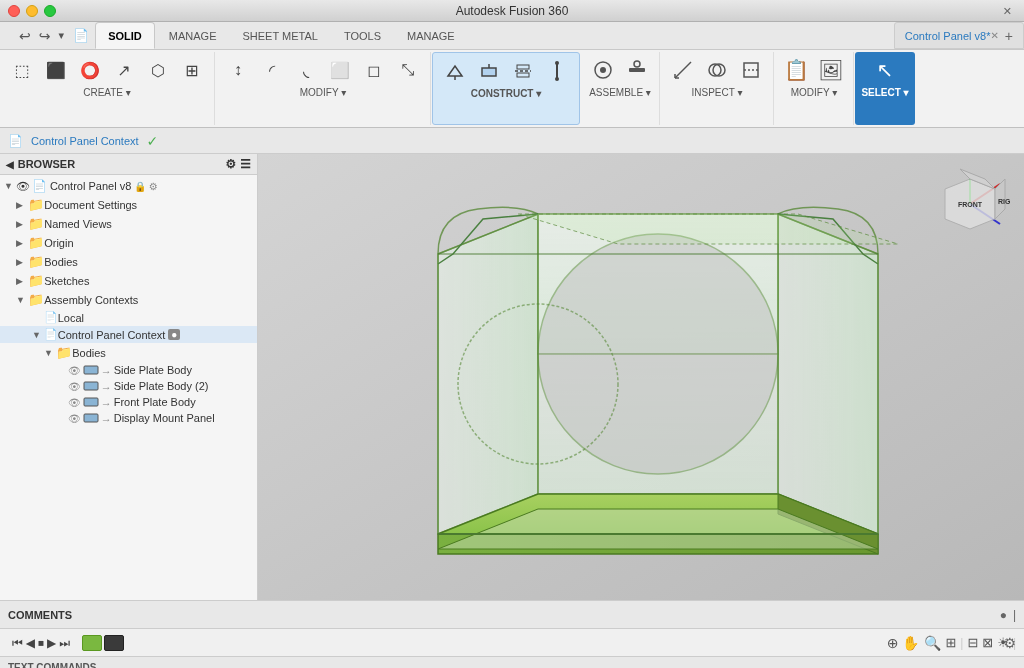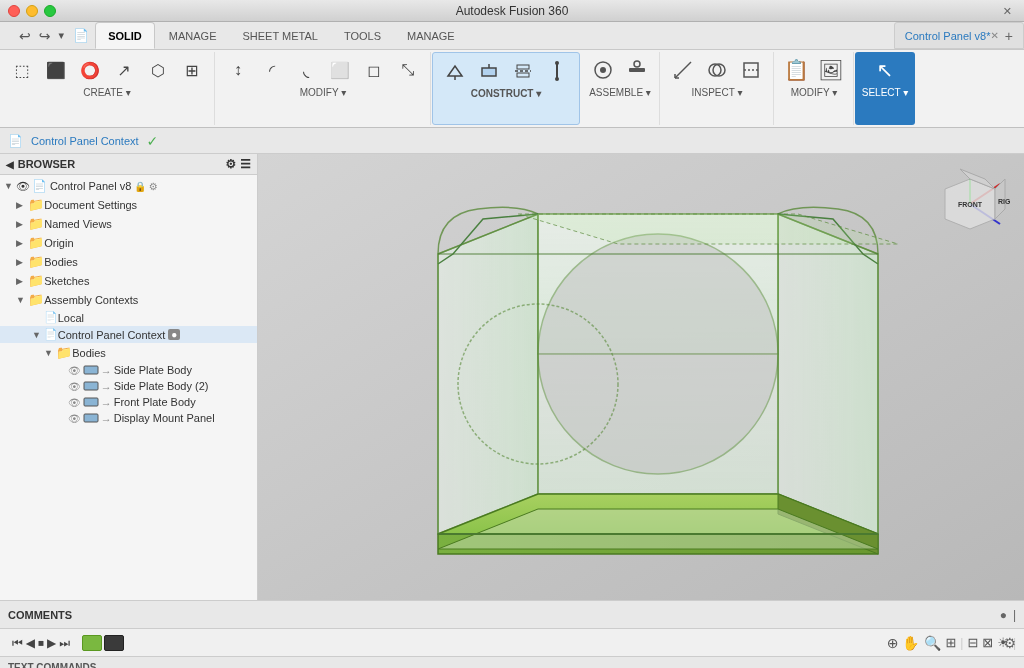--- a/index.html
+++ b/index.html
@@ -239,21 +239,21 @@
     </div>
     <div class="toolbar-label">
       <span>MODIFY ▾</span>
     </div>
   </div>
 
   <div class="toolbar-group" style="background:#2b7abf;border-radius:3px;">
     <div class="toolbar-icons">
       <button class="tool-btn" style="color:white;font-size:20px;">↖</button>
     </div>
-    <div class="toolbar-label" style="color:white;font-weight:400;">
+    <div class="toolbar-label" style="color:white;font-weight:700;">
       <span>SELECT ▾</span>
     </div>
   </div>
 </div>
 
 <div id="context-bar">
   <span style="font-size:12px;color:#666;">📄</span>
   <span class="context-label">Control Panel Context</span>
   <span class="check-icon">✓</span>
 </div>

